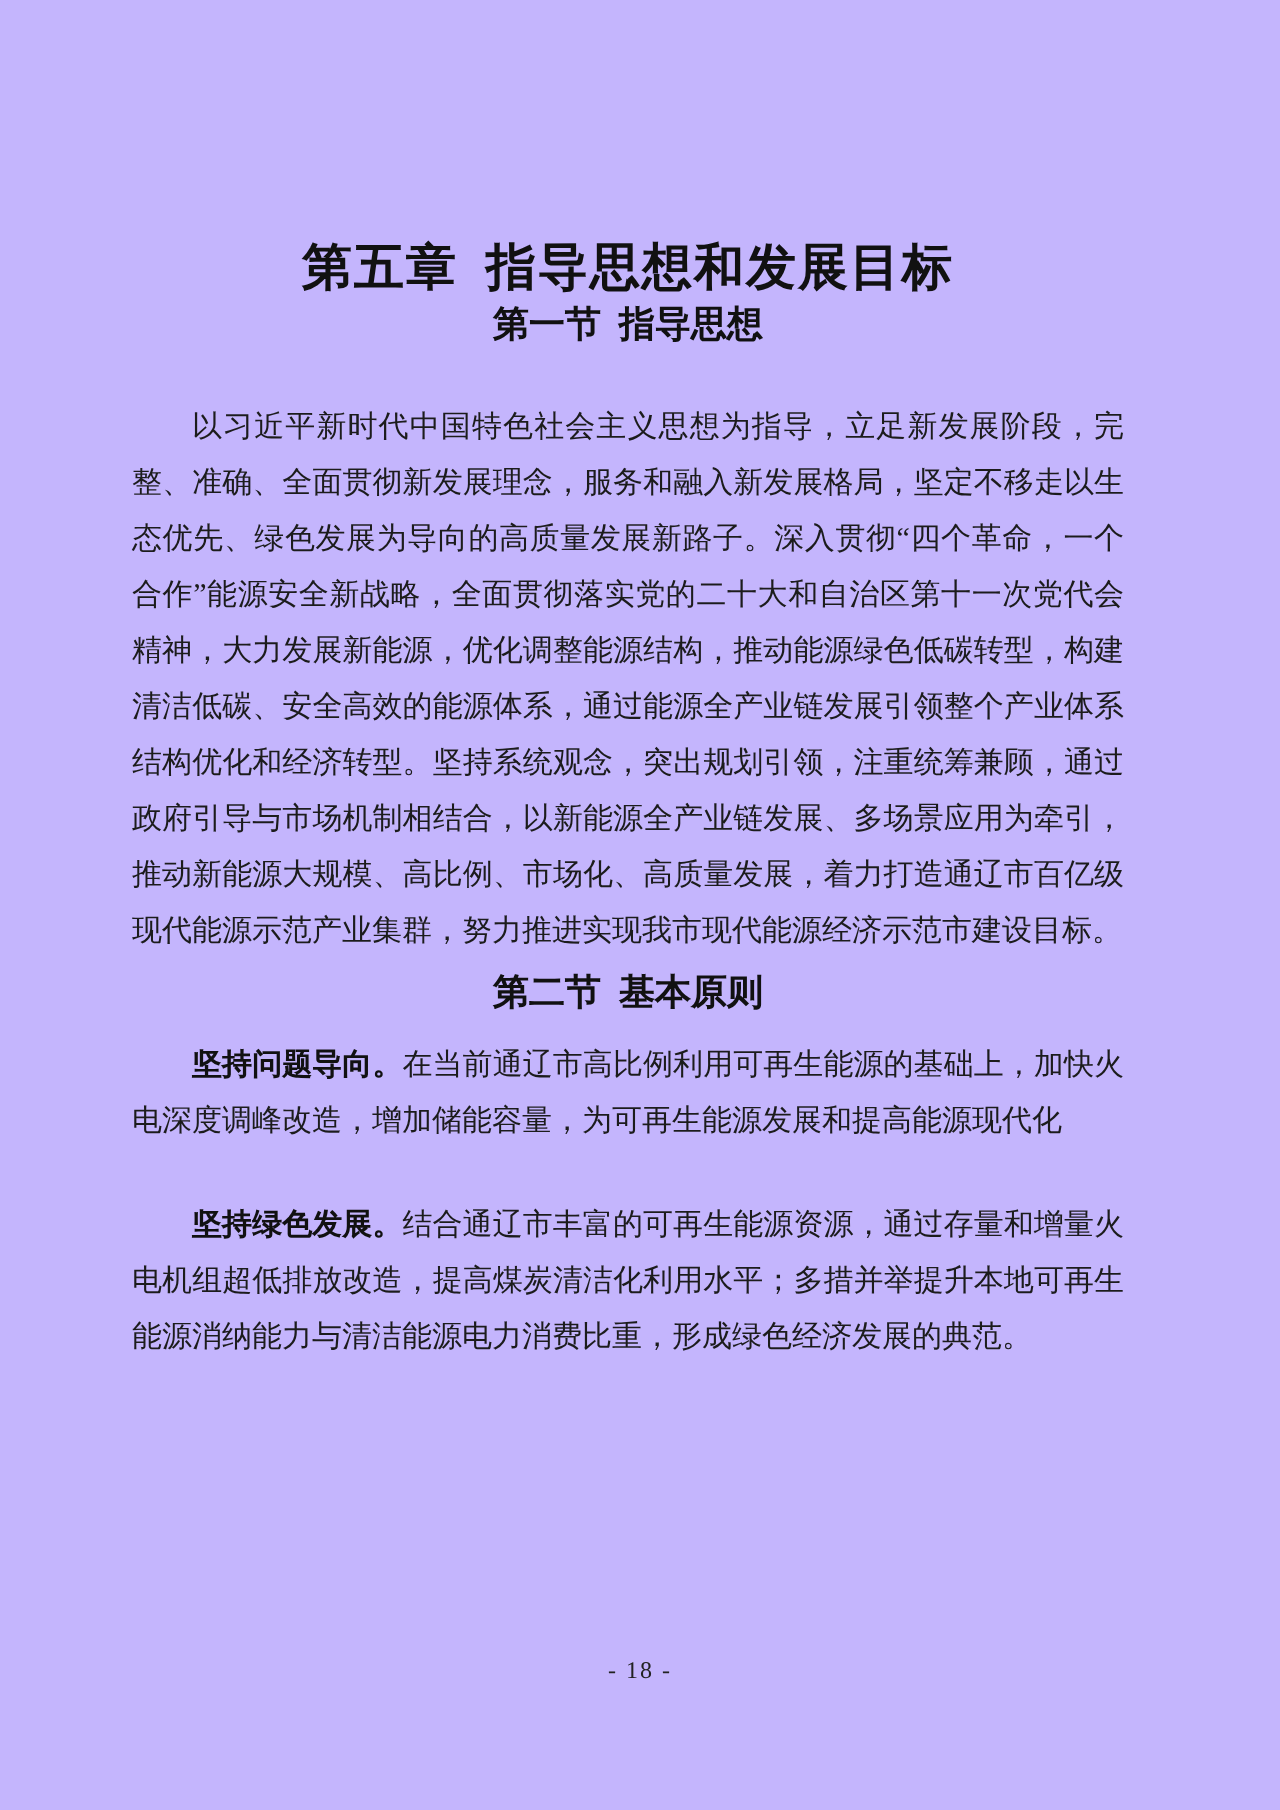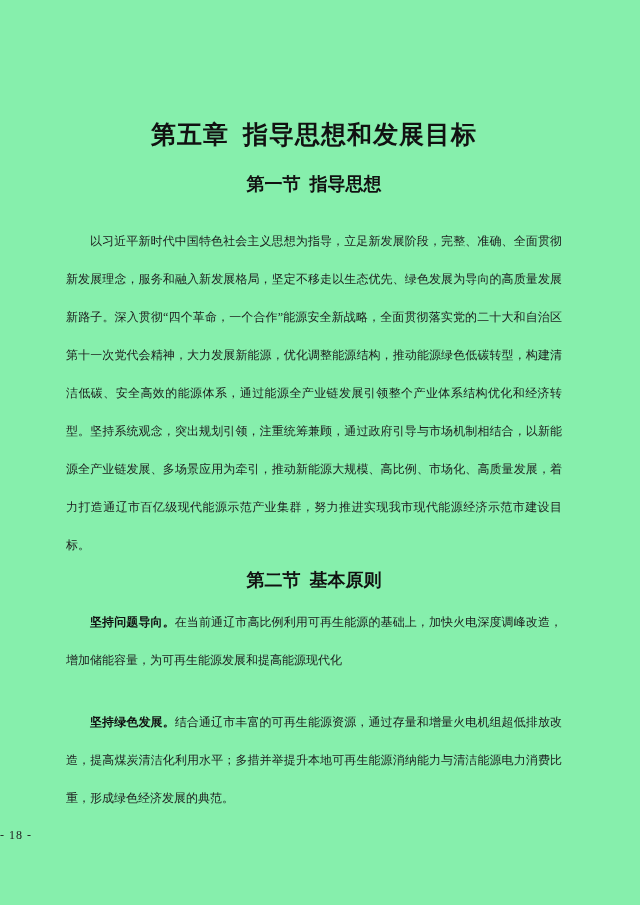--- a/index.html
+++ b/index.html
@@ -12,21 +12,21 @@
     height: 905px;
     position: relative;
     color: #1c1c1c;
     font-family: "Liberation Serif", "DejaVu Serif", serif;
     overflow: hidden;
   }
   .page {
     position: relative;
     width: 640px;
     height: 905px;
-    background: #86efac;
+    background: #c4b5fd;
     box-sizing: border-box;
     padding: 0 78px 0 66px;
   }
   .chapter-title {
     margin: 0;
     padding-top: 118px;
     text-align: center;
     font-family: "Liberation Sans", "DejaVu Sans", sans-serif;
     font-size: 25px;
     line-height: 32px;
@@ -38,44 +38,44 @@
   .section-title {
     margin: 0;
     text-align: center;
     font-family: "Liberation Sans", "DejaVu Sans", sans-serif;
     font-size: 18px;
     line-height: 25px;
     font-weight: 700;
     word-spacing: 4px;
     color: #111;
   }
-  .section-title.first { margin-top: 22px; }
+  .section-title.first { }
   .section-title.second { margin-top: 4px; }
   .body-para {
     margin: 0;
-    font-size: 12px;
-    line-height: 38px;
+    font-size: 15px;
+    line-height: 28px;
     text-align: justify;
     text-justify: inter-ideograph;
     text-indent: 2em;
     color: #1c1c1c;
   }
   .body-para.intro { margin-top: 25px; }
   .body-para.principle-a { margin-top: 24px; }
   .body-para.principle-b { margin-top: 10px; }
   .lead {
     font-weight: 700;
     color: #111;
   }
   .footer-page-number {
     position: absolute;
     left: 0;
     right: 0;
     top: 828px;
-    text-align: left;
+    text-align: center;
     font-size: 12px;
     letter-spacing: 1px;
     color: #222;
   }
 </style>
 </head>
 <body>
 
 <div class="page">
 

